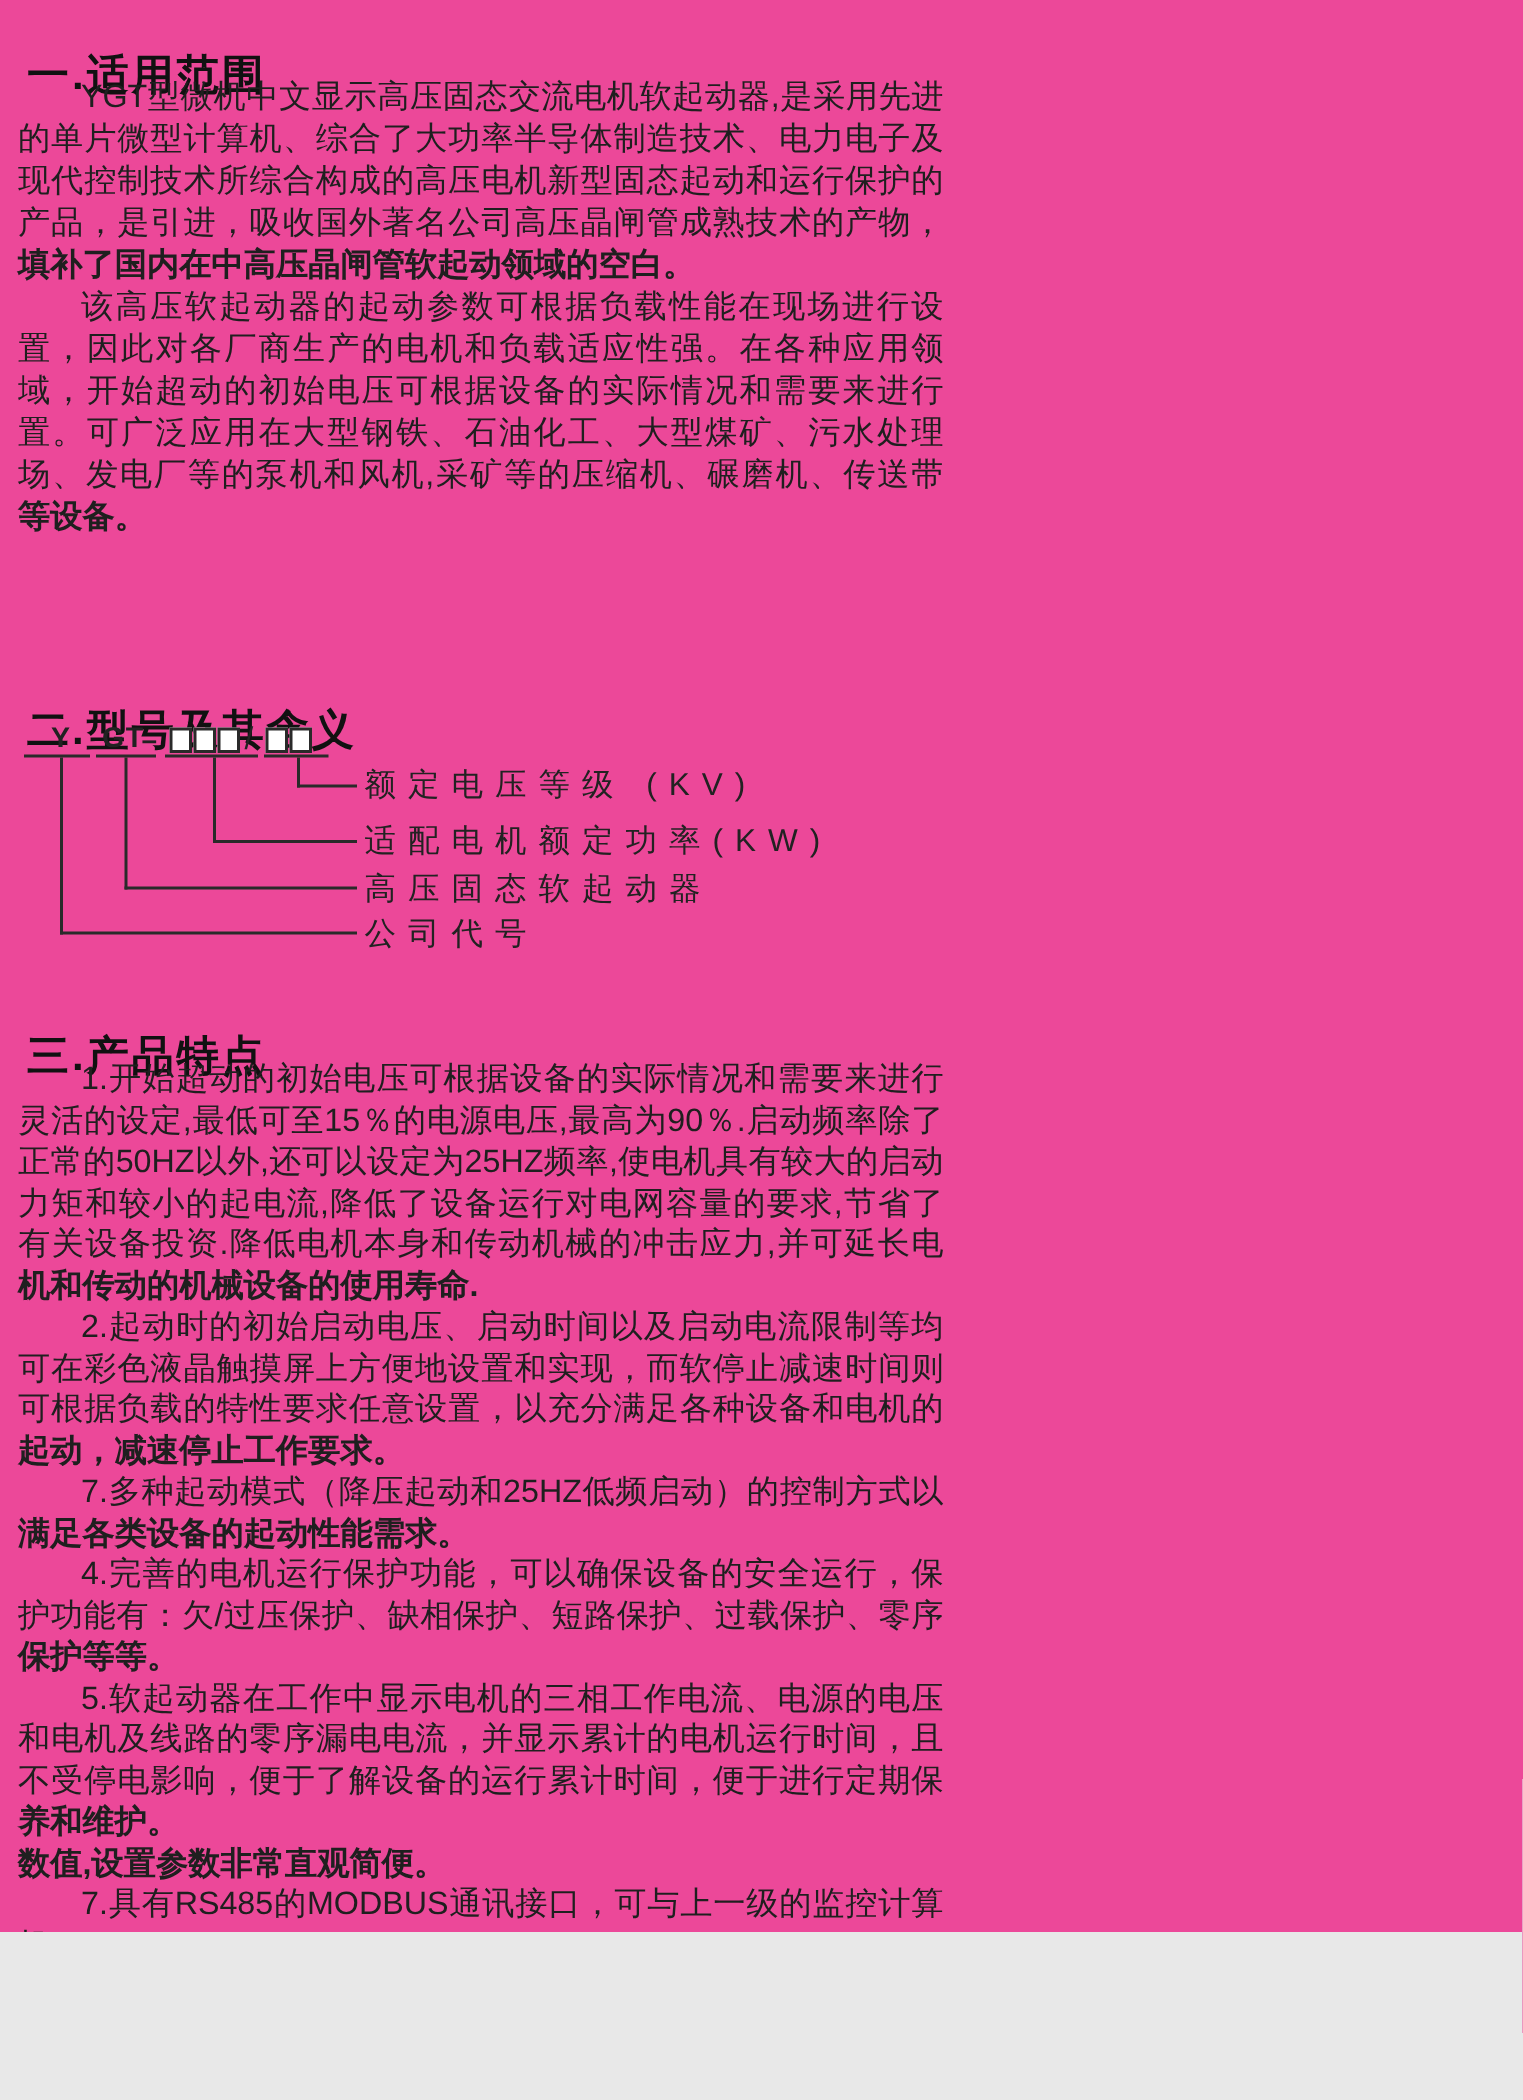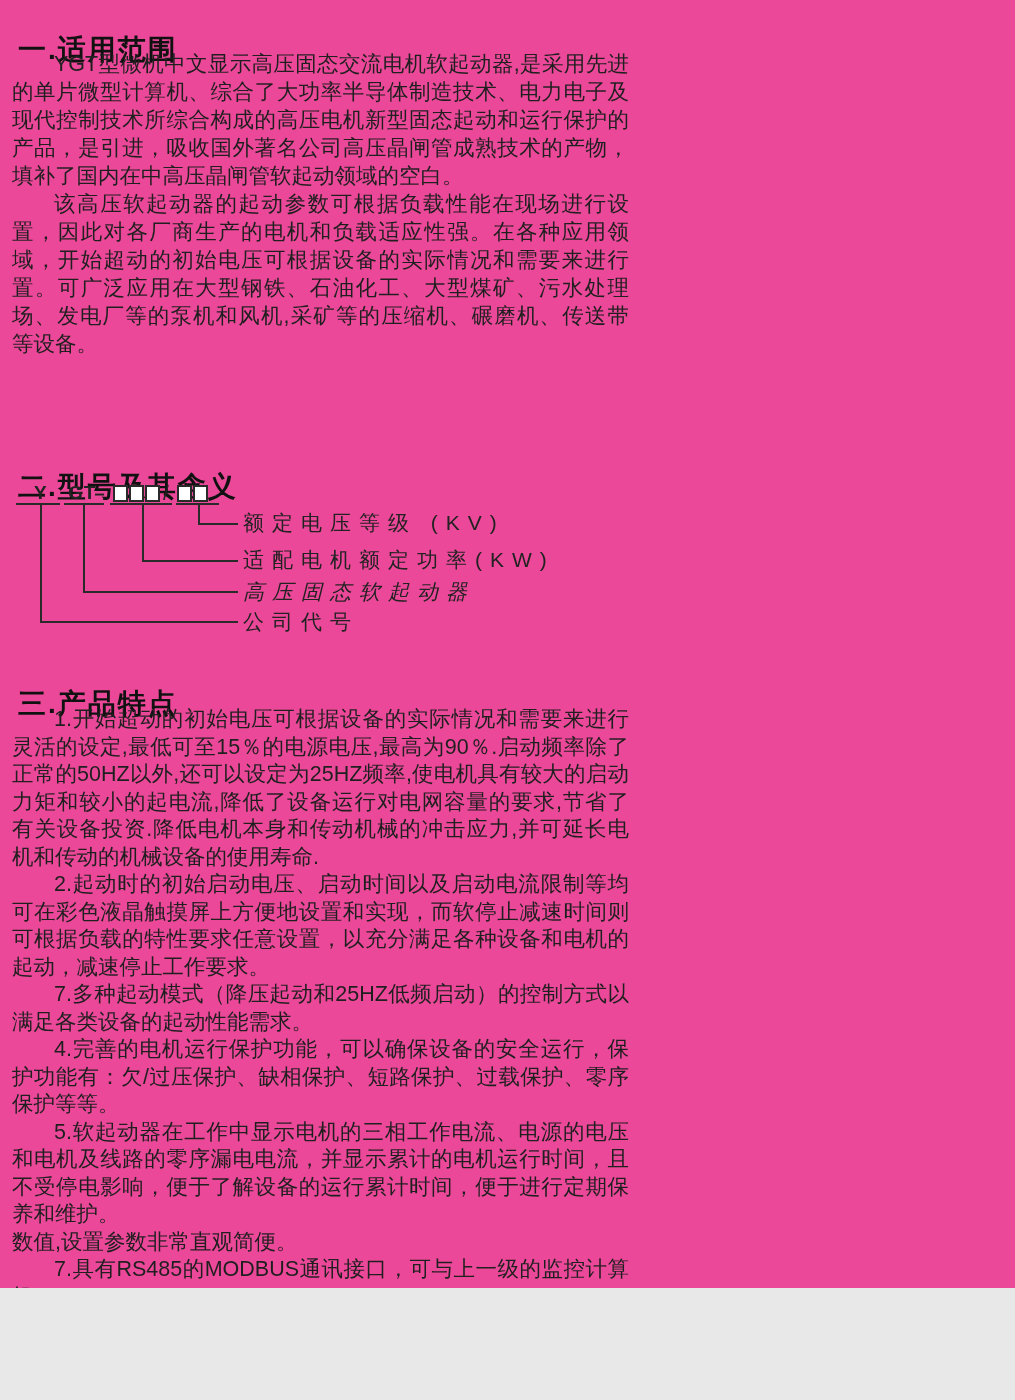--- a/index.html
+++ b/index.html
@@ -28,21 +28,21 @@
   #sec3-paras .pline { line-height:27.5px; }
 
   p.para { margin:0; padding:0; font-size:21.5px; }
   .pline {
     display:block;
     text-align:justify;
     text-align-last:justify;
     white-space:normal;
   }
   .pline.pfirst { text-indent:42px; }
-  .pline.plast  { text-align-last:left; }
+  .pline.plast  { text-align-last:left;font-weight:bold; }
 
   
   .diagram { position:absolute; left:0; top:478px; width:660px; height:168px; }
   .diagram .abs { position:absolute; }
   .code-letter { font-size:19px; font-weight:700; color:#222; letter-spacing:1px; }
   .digit-box {
     position:absolute; top:7px;
     width:15px; height:17px;
     border:2px solid #2a2a2a;
     box-sizing:border-box; background:#fff;
@@ -108,21 +108,21 @@
     <div class="v-line" style="left:142px; top:27px; height:57px;"></div>
     <div class="v-line" style="left:198px; top:27px; height:20px;"></div>
 
     <div class="h-line" style="left:198px; top:45px;  width:40px;"></div>
     <div class="h-line" style="left:142px; top:82px;  width:96px;"></div>
     <div class="h-line" style="left:83px;  top:113px; width:155px;"></div>
     <div class="h-line" style="left:40px;  top:143px; width:198px;"></div>
 
     <span class="model-label" style="top:31px;">额定电压等级 (KV)</span>
     <span class="model-label" style="top:68px;text-align:center;">适配电机额定功率(KW)</span>
-    <span class="model-label" style="top:100px;font-style:italic;">高压固态软起动器</span>
+    <span class="model-label" style="top:100px;">高压固态软起动器</span>
     <span class="model-label" style="top:130px;">公司代号</span>
   </div>
 
   <h2 class="heading" id="sec3-heading">三.产品特点</h2>
   <div class="paras" id="sec3-paras">
       <p class="para">
         <span class="pline pfirst">1.开始超动的初始电压可根据设备的实际情况和需要来进行</span>
         <span class="pline">灵活的设定,最低可至15％的电源电压,最高为90％.启动频率除了</span>
         <span class="pline">正常的50HZ以外,还可以设定为25HZ频率,使电机具有较大的启动</span>
         <span class="pline">力矩和较小的起电流,降低了设备运行对电网容量的要求,节省了</span>

